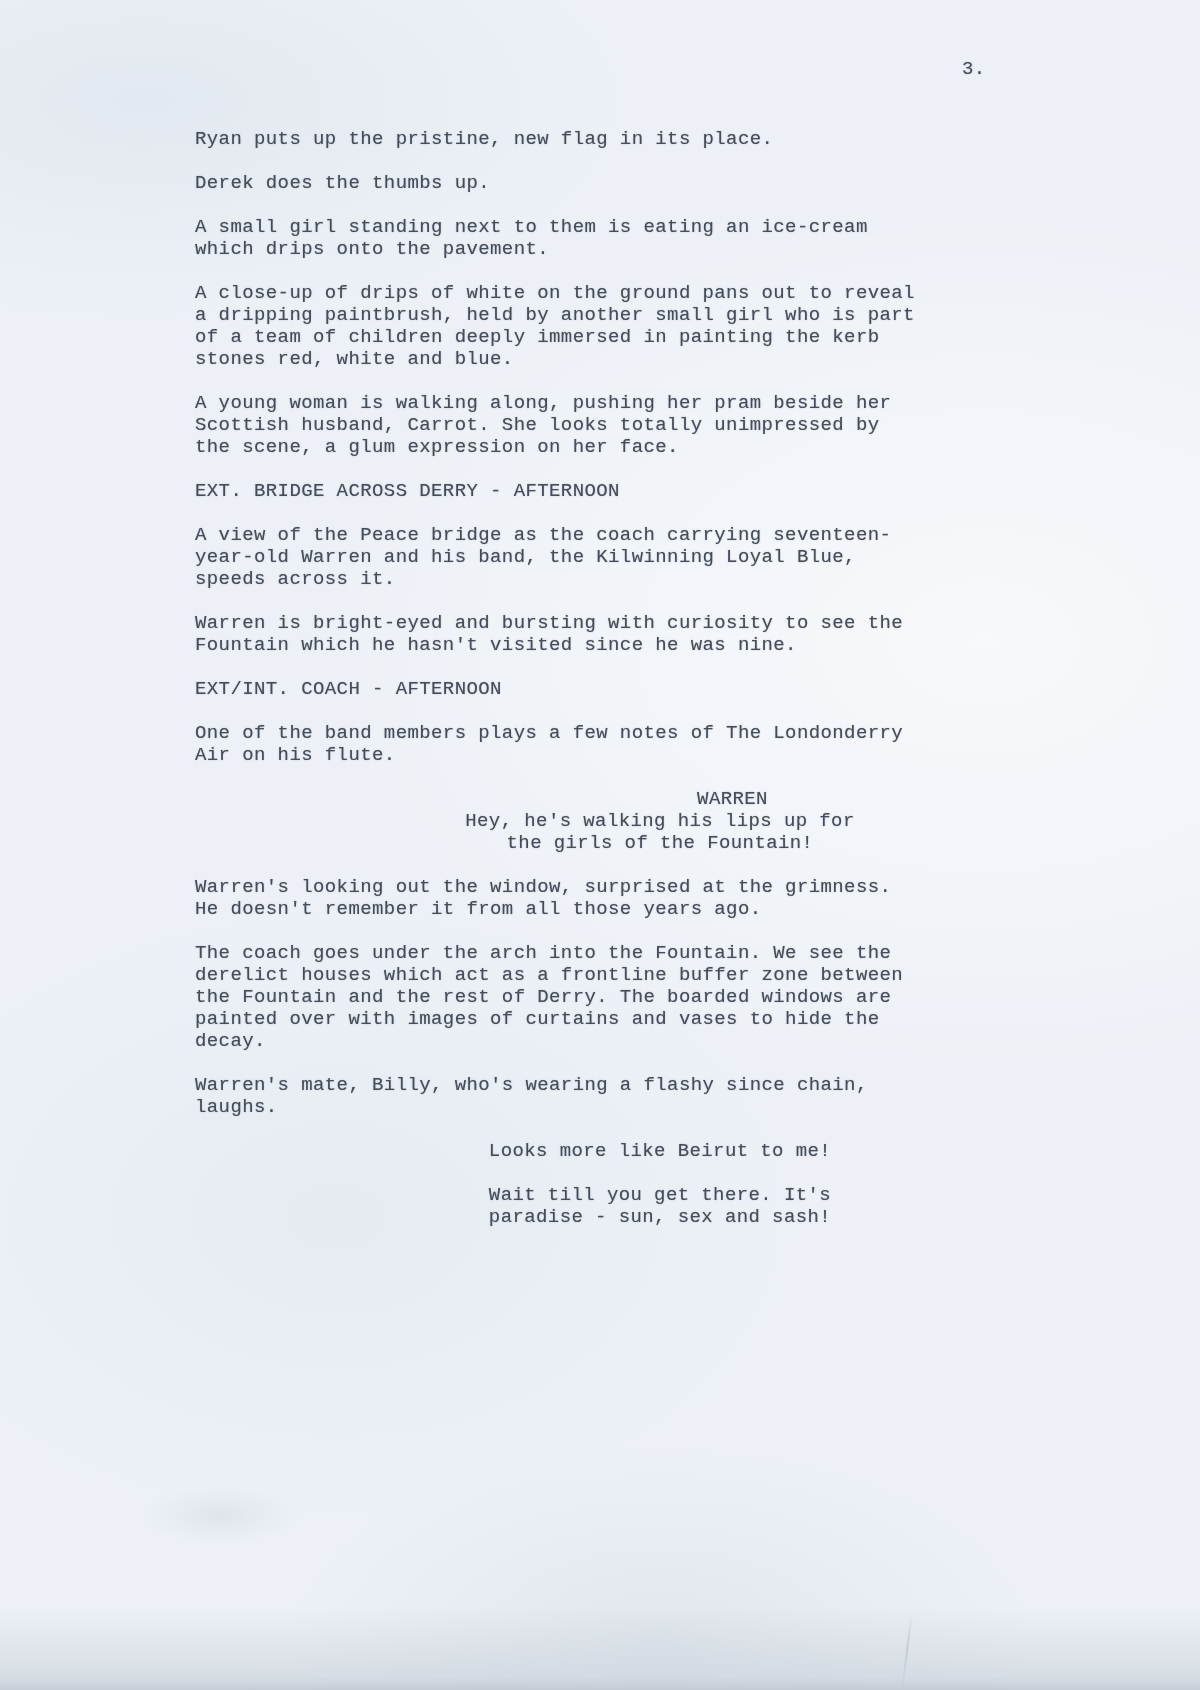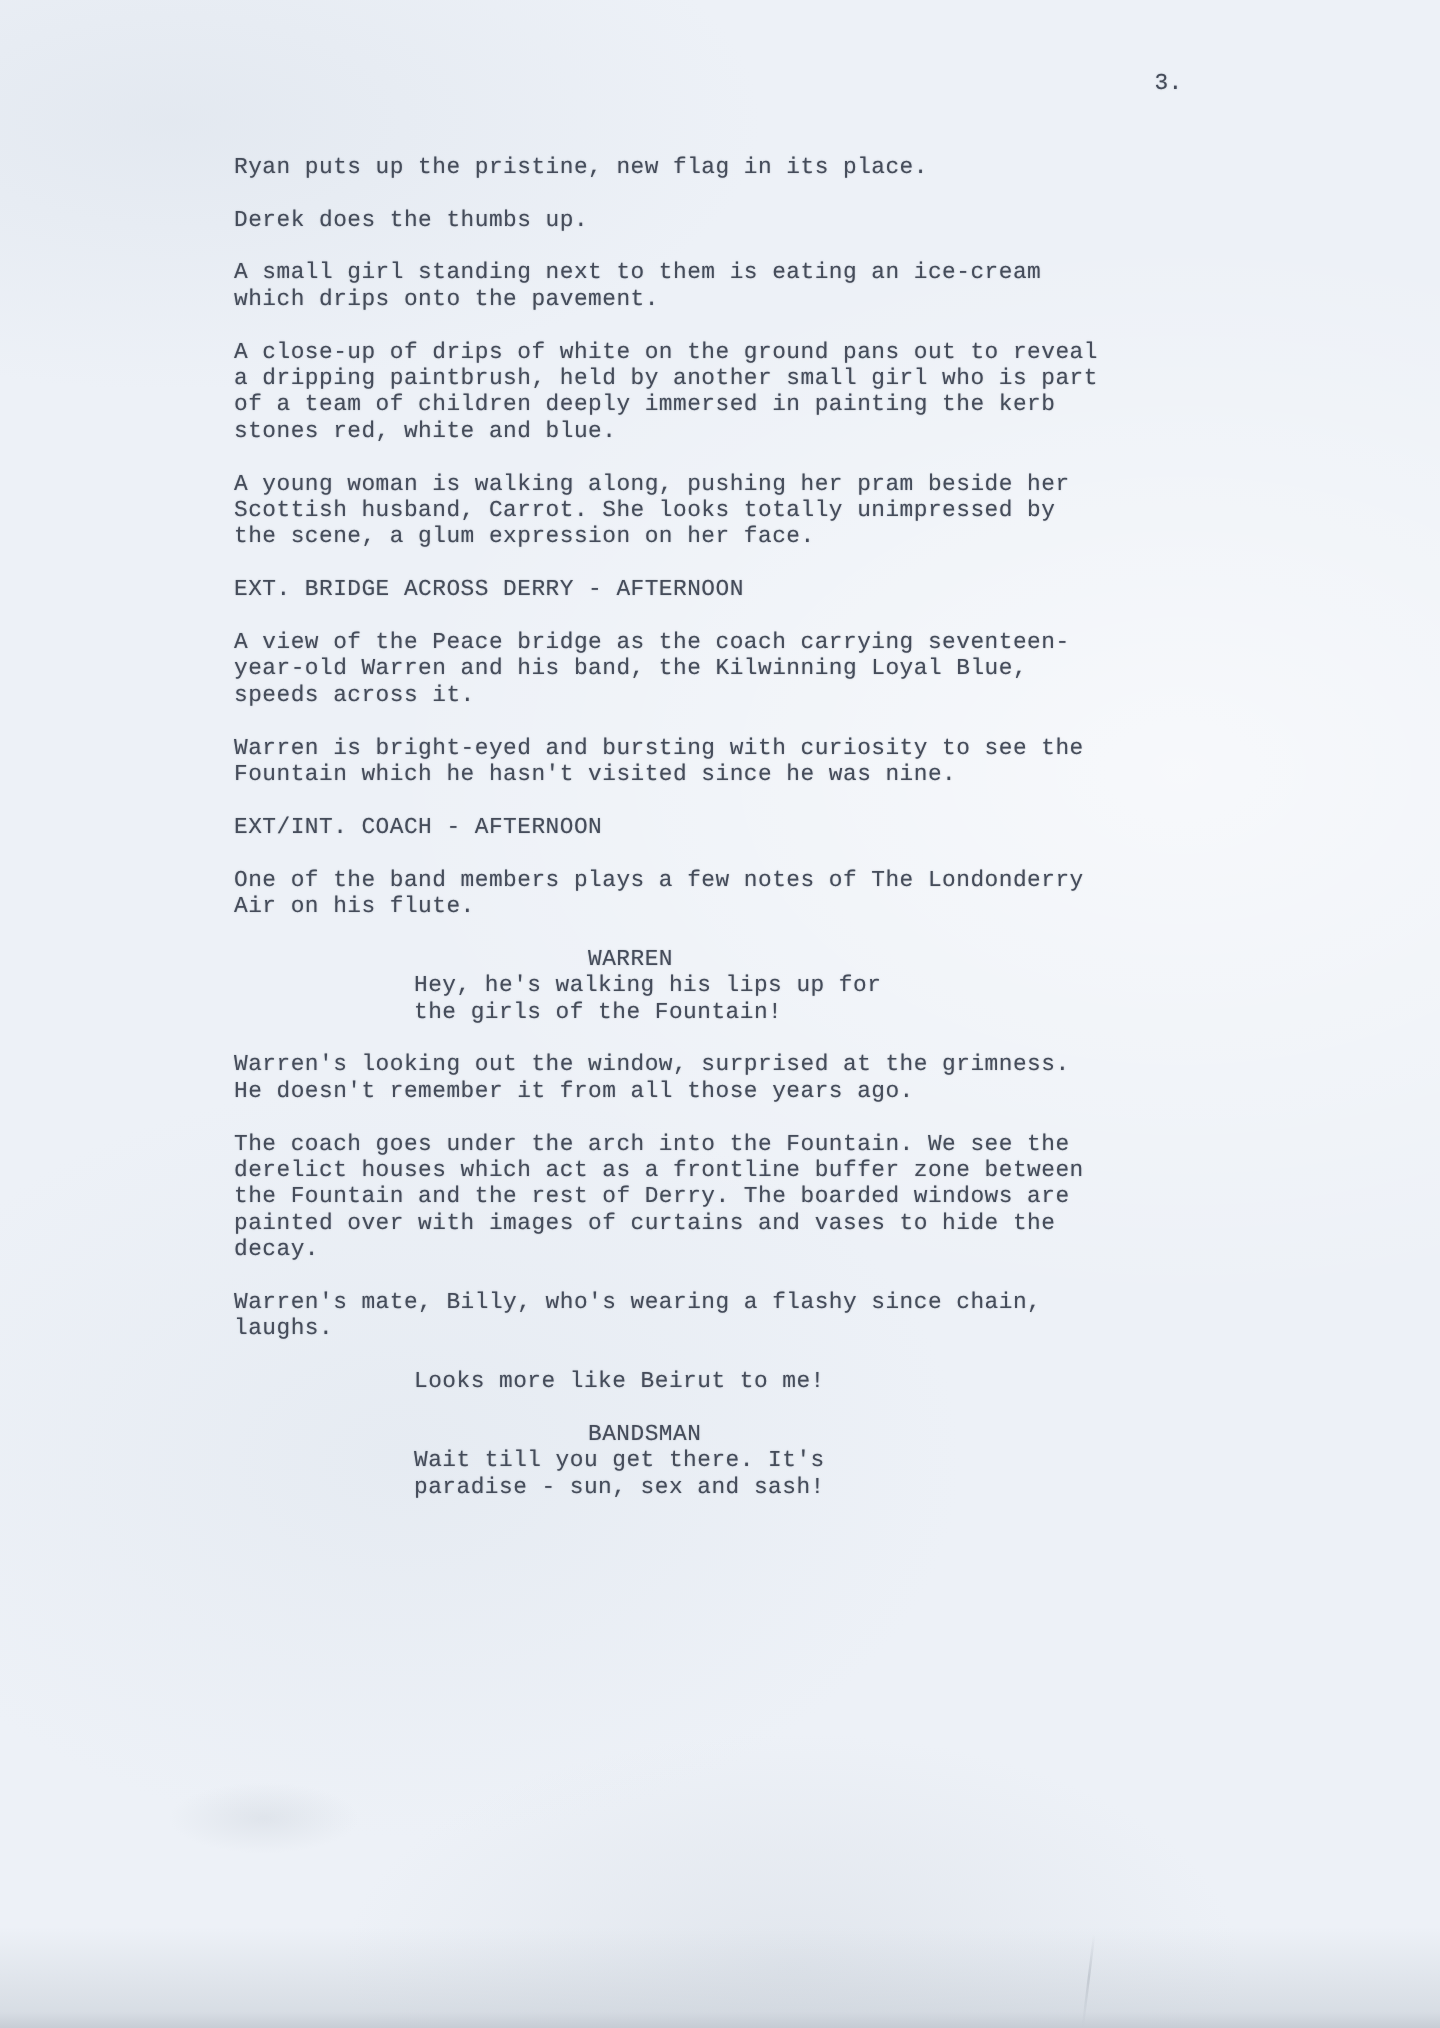--- a/index.html
+++ b/index.html
@@ -38,20 +38,21 @@
     position: absolute;
     top: 128px;
     left: 195px;
     width: 780px;
   }
   .action, .scene-heading {
     margin: 0 0 22px 0;
   }
   .dialogue-block {
     margin: 0 0 22px 150px; 
+    text-align: center;
   }
   .character-cue {
     margin-left: 145px; 
   }
   .crease {
     position: absolute;
     left: 906px;
     top: 1612px;
     width: 2px;
     height: 78px;
@@ -117,21 +118,20 @@
 
 
     <p class="action txt">Warren's mate, Billy, who's wearing a flashy since chain,
 laughs.</p>
 
     <div class="dialogue-block">
       <div class="dialogue-text txt">Looks more like Beirut to me!</div>
     </div>
 
     <div class="dialogue-block">
-      <div class="character-cue txt">BANDSMAN</div>
       <div class="dialogue-text txt">Wait till you get there. It's
 paradise - sun, sex and sash!</div>
     </div>
 
 
   </div>
 
   <div class="crease"></div>
   <div class="smudge"></div>
 

